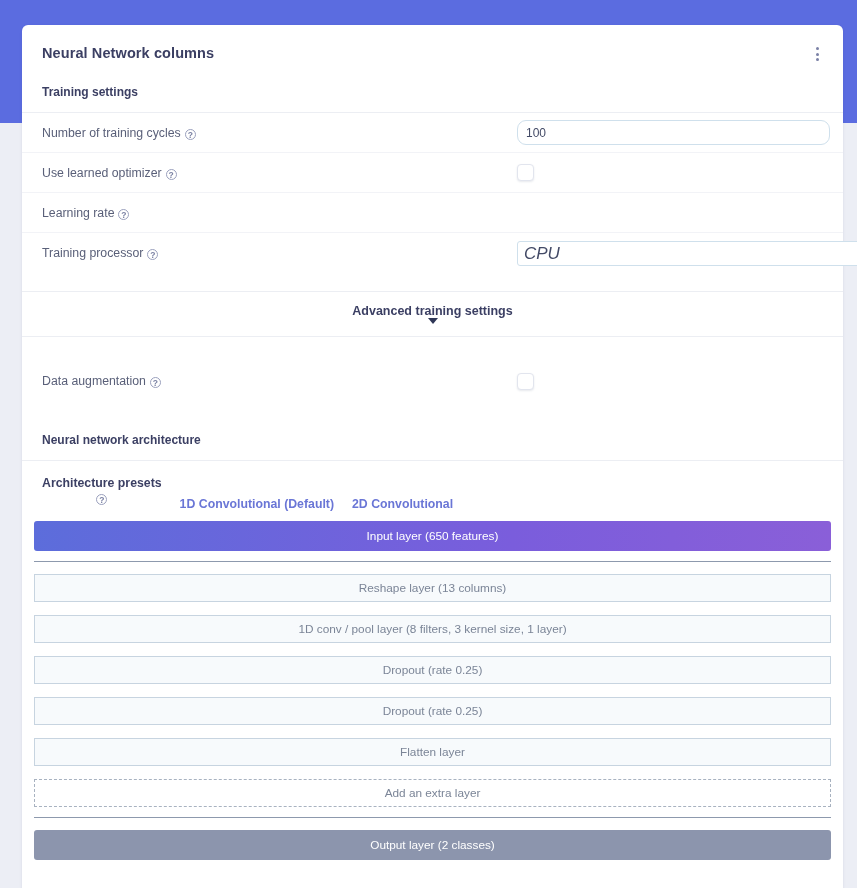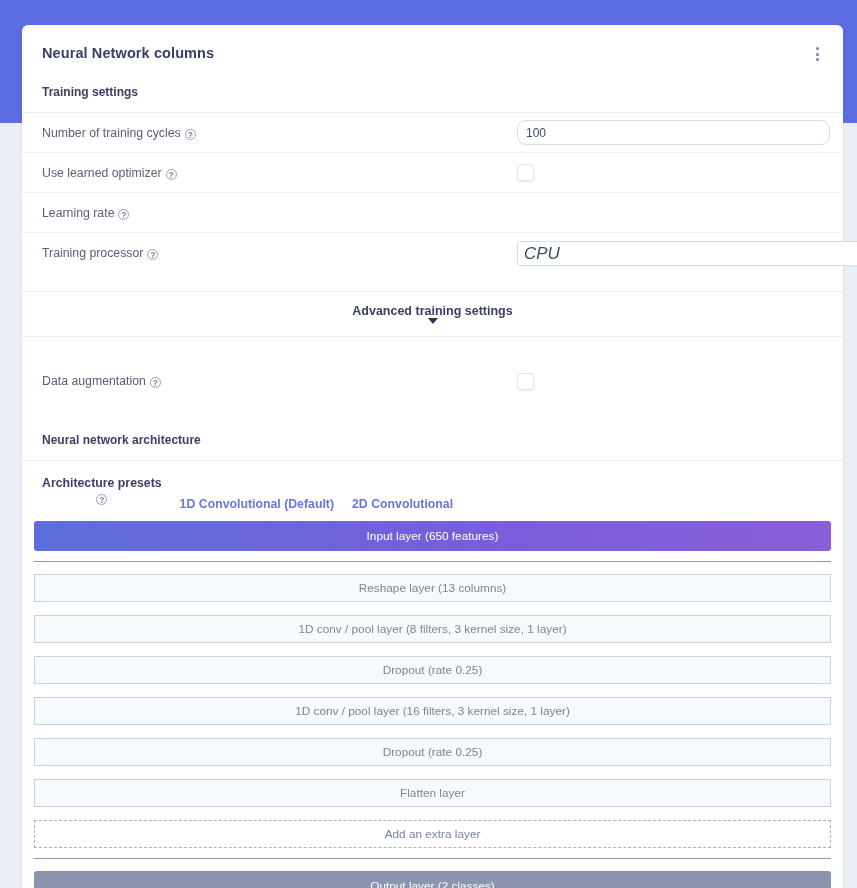--- a/index.html
+++ b/index.html
@@ -342,21 +342,20 @@
   </div>
 
   <div class="input-layer">Input layer (650 features)</div>
 
   <div class="connector"></div>
 
   <div class="layer-list">
     <div class="layer-box">Reshape layer (13 columns)</div>
     <div class="layer-box">1D conv / pool layer (8 filters, 3 kernel size, 1 layer)</div>
     <div class="layer-box">Dropout (rate 0.25)</div>
-    <div class="layer-box">1D conv / pool layer (16 filters, 3 kernel size, 1 layer)</div>
     <div class="layer-box">Dropout (rate 0.25)</div>
     <div class="layer-box">Flatten layer</div>
     <div class="layer-box add">Add an extra layer</div>
   </div>
 
   <div class="connector"></div>
 
   <div class="output-layer">Output layer (2 classes)</div>
 
 </div>

